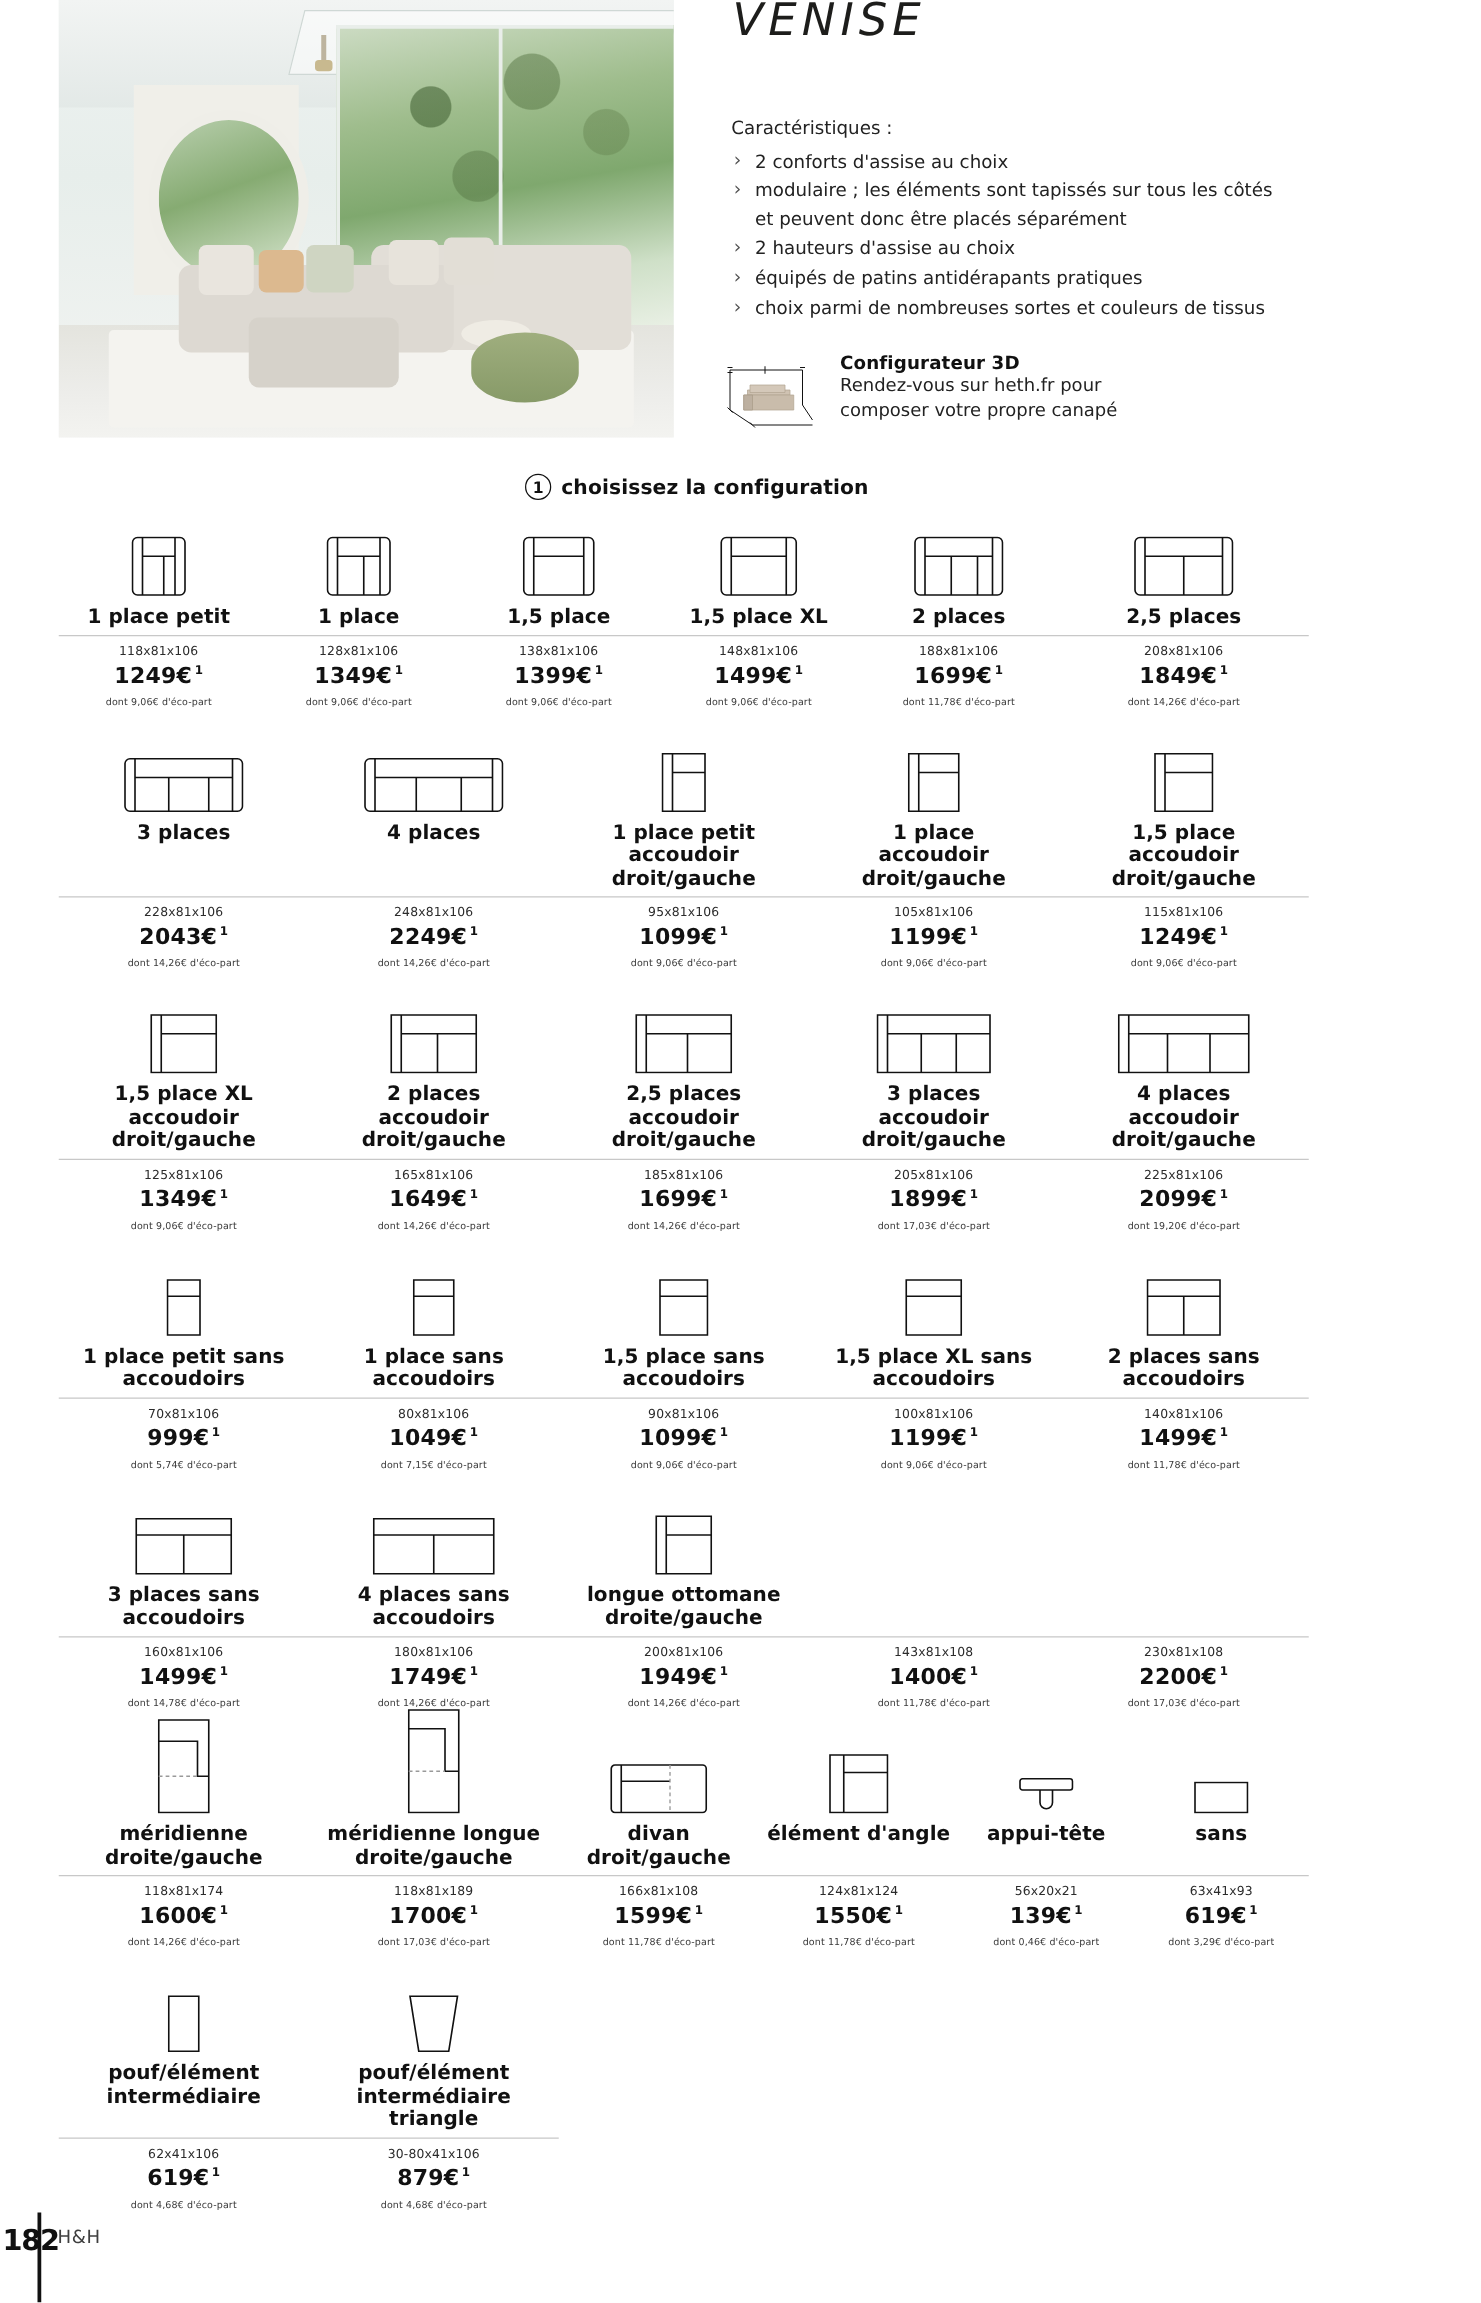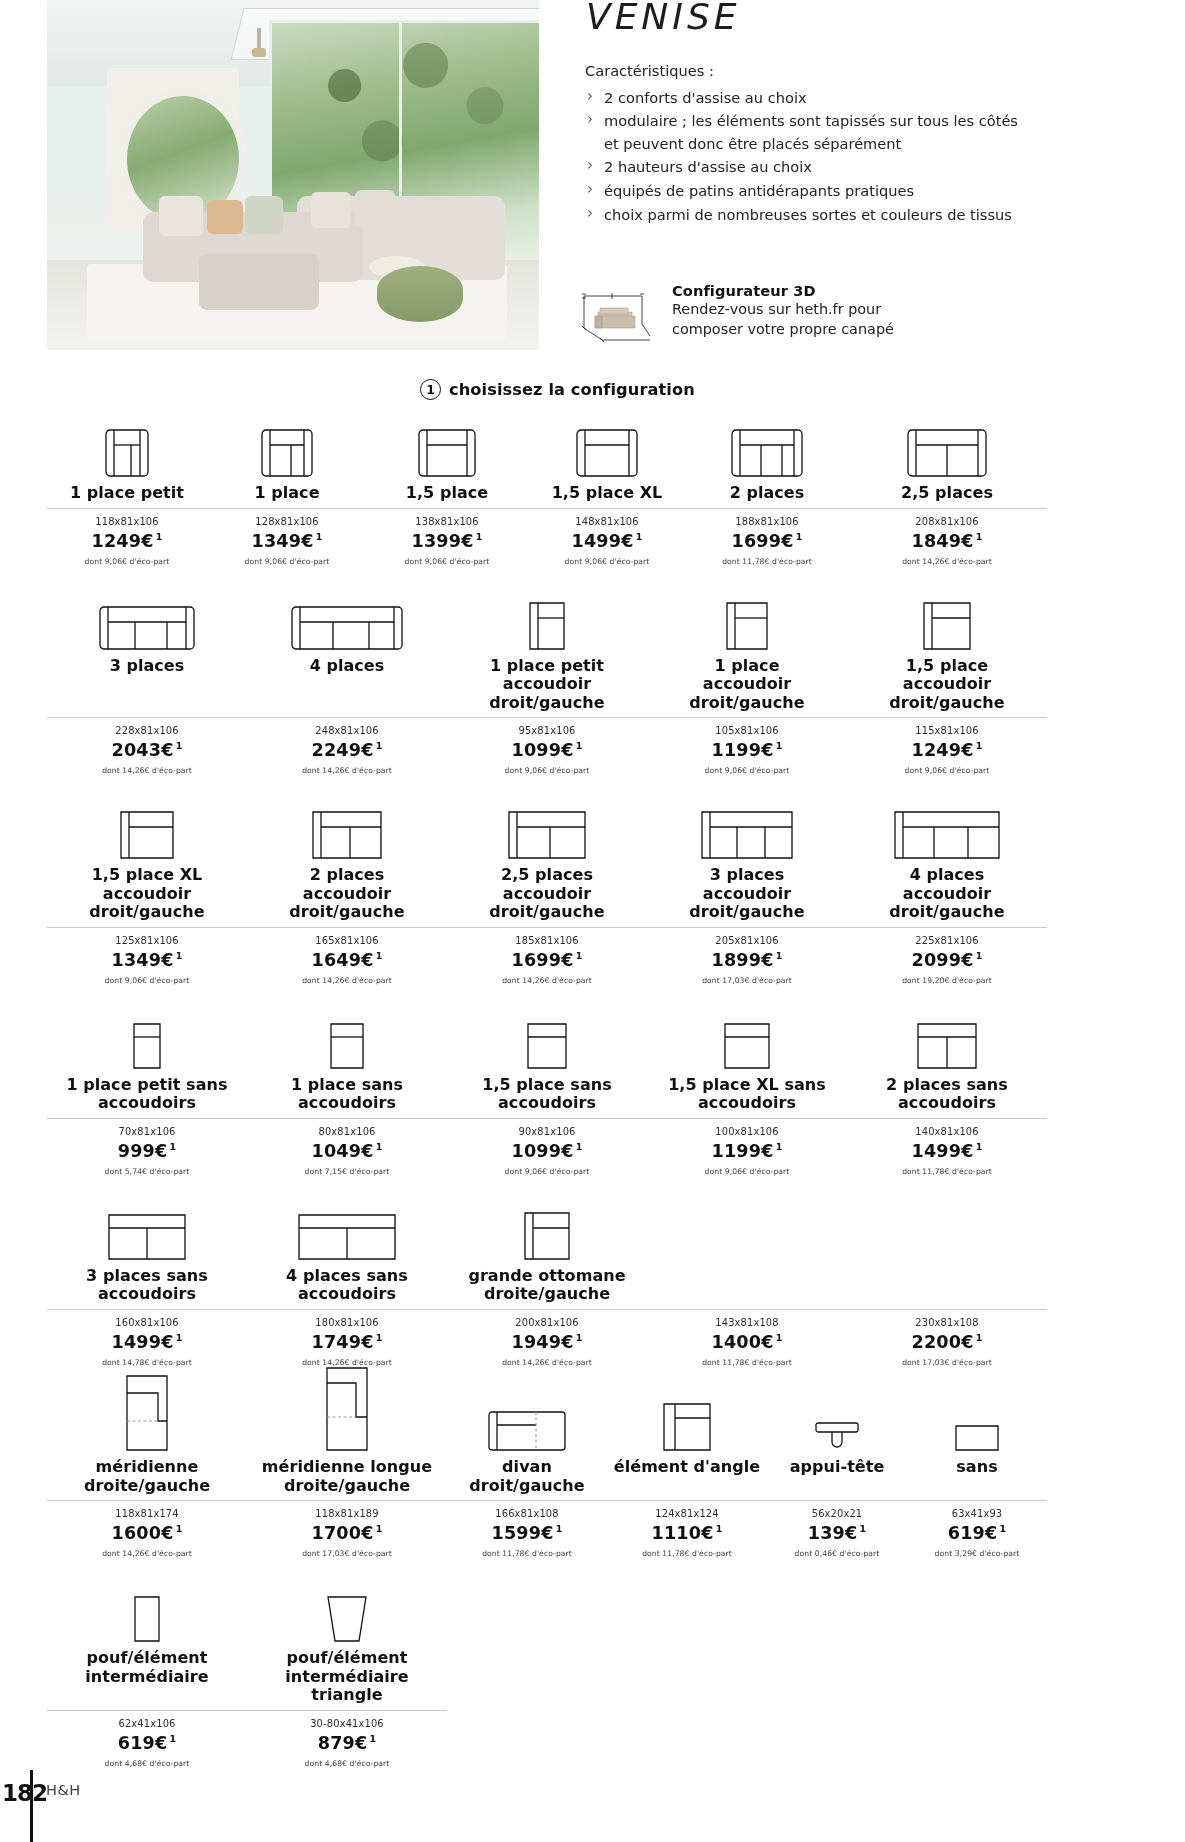--- a/index.html
+++ b/index.html
@@ -75,21 +75,21 @@
   .title {
     position: absolute; left: 586px; top: -4px;
     font-family: "DejaVu Sans", "Liberation Sans", sans-serif;
     font-size: 36px; font-style: italic; font-weight: 300;
     letter-spacing: 4px; color: #1d1d1b;
   }
   .charac {
     position: absolute; left: 585px; top: 60px; width: 440px;
     font-size: 14.6px; line-height: 1.55; color: #222;
   }
-  .charac .lead { margin-bottom: 4px; }
+  .charac .lead { margin-bottom: 4px; margin-top: 32px; }
   .charac ul { list-style: none; }
   .charac li { position: relative; padding-left: 19px; margin-bottom: 1px; }
   .charac li:before {
     content: "\203A"; position: absolute; left: 2px; top: -2px;
     color: #555; font-size: 15px;
   }
 
   
   .conf { position: absolute; left: 578px; top: 284px; width: 430px; }
   .conf .pic { position: absolute; left: 0; top: 0; width: 78px; height: 62px; }
@@ -600,21 +600,21 @@
             <div class="nm"><span>4 places sans accoudoirs</span></div>
           </div>
           <div class="cell" style="width: 200px;">
             <div class="icon-wrap">
               <svg width="46" height="48" viewBox="0 0 46 48">
                 <rect x="1" y="1" width="44" height="46" fill="none" stroke="#111" stroke-width="1.3" vector-effect="non-scaling-stroke"></rect>
                 <line x1="9" y1="1" x2="9" y2="47" fill="none" stroke="#111" stroke-width="1.3" vector-effect="non-scaling-stroke"></line>
                 <line x1="9" y1="16" x2="45" y2="16" fill="none" stroke="#111" stroke-width="1.3" vector-effect="non-scaling-stroke"></line>
               </svg>
             </div>
-            <div class="nm"><span>grande ottomane droite/gauche</span></div>
+            <div class="nm"><span>longue ottomane droite/gauche</span></div>
           </div>
         </div>
         <div class="rule" style="width: 1000px;"></div>
         <div class="cells">
           <div class="cell" style="width: 200px;">
             <div class="dim">160x81x106</div>
             <div class="pr"><span>1499€</span><sup>1</sup></div>
             <div class="eco">dont 14,78€ d'éco-part</div>
           </div>
           <div class="cell" style="width: 200px;">
@@ -713,21 +713,21 @@
             <div class="pr"><span>1700€</span><sup>1</sup></div>
             <div class="eco">dont 17,03€ d'éco-part</div>
           </div>
           <div class="cell" style="width: 160px;">
             <div class="dim">166x81x108</div>
             <div class="pr"><span>1599€</span><sup>1</sup></div>
             <div class="eco">dont 11,78€ d'éco-part</div>
           </div>
           <div class="cell" style="width: 160px;">
             <div class="dim">124x81x124</div>
-            <div class="pr"><span>1110€</span><sup>1</sup></div>
+            <div class="pr"><span>1550€</span><sup>1</sup></div>
             <div class="eco">dont 11,78€ d'éco-part</div>
           </div>
           <div class="cell" style="width: 140px;">
             <div class="dim">56x20x21</div>
             <div class="pr"><span>139€</span><sup>1</sup></div>
             <div class="eco">dont 0,46€ d'éco-part</div>
           </div>
           <div class="cell" style="width: 140px;">
             <div class="dim">63x41x93</div>
             <div class="pr"><span>619€</span><sup>1</sup></div>

